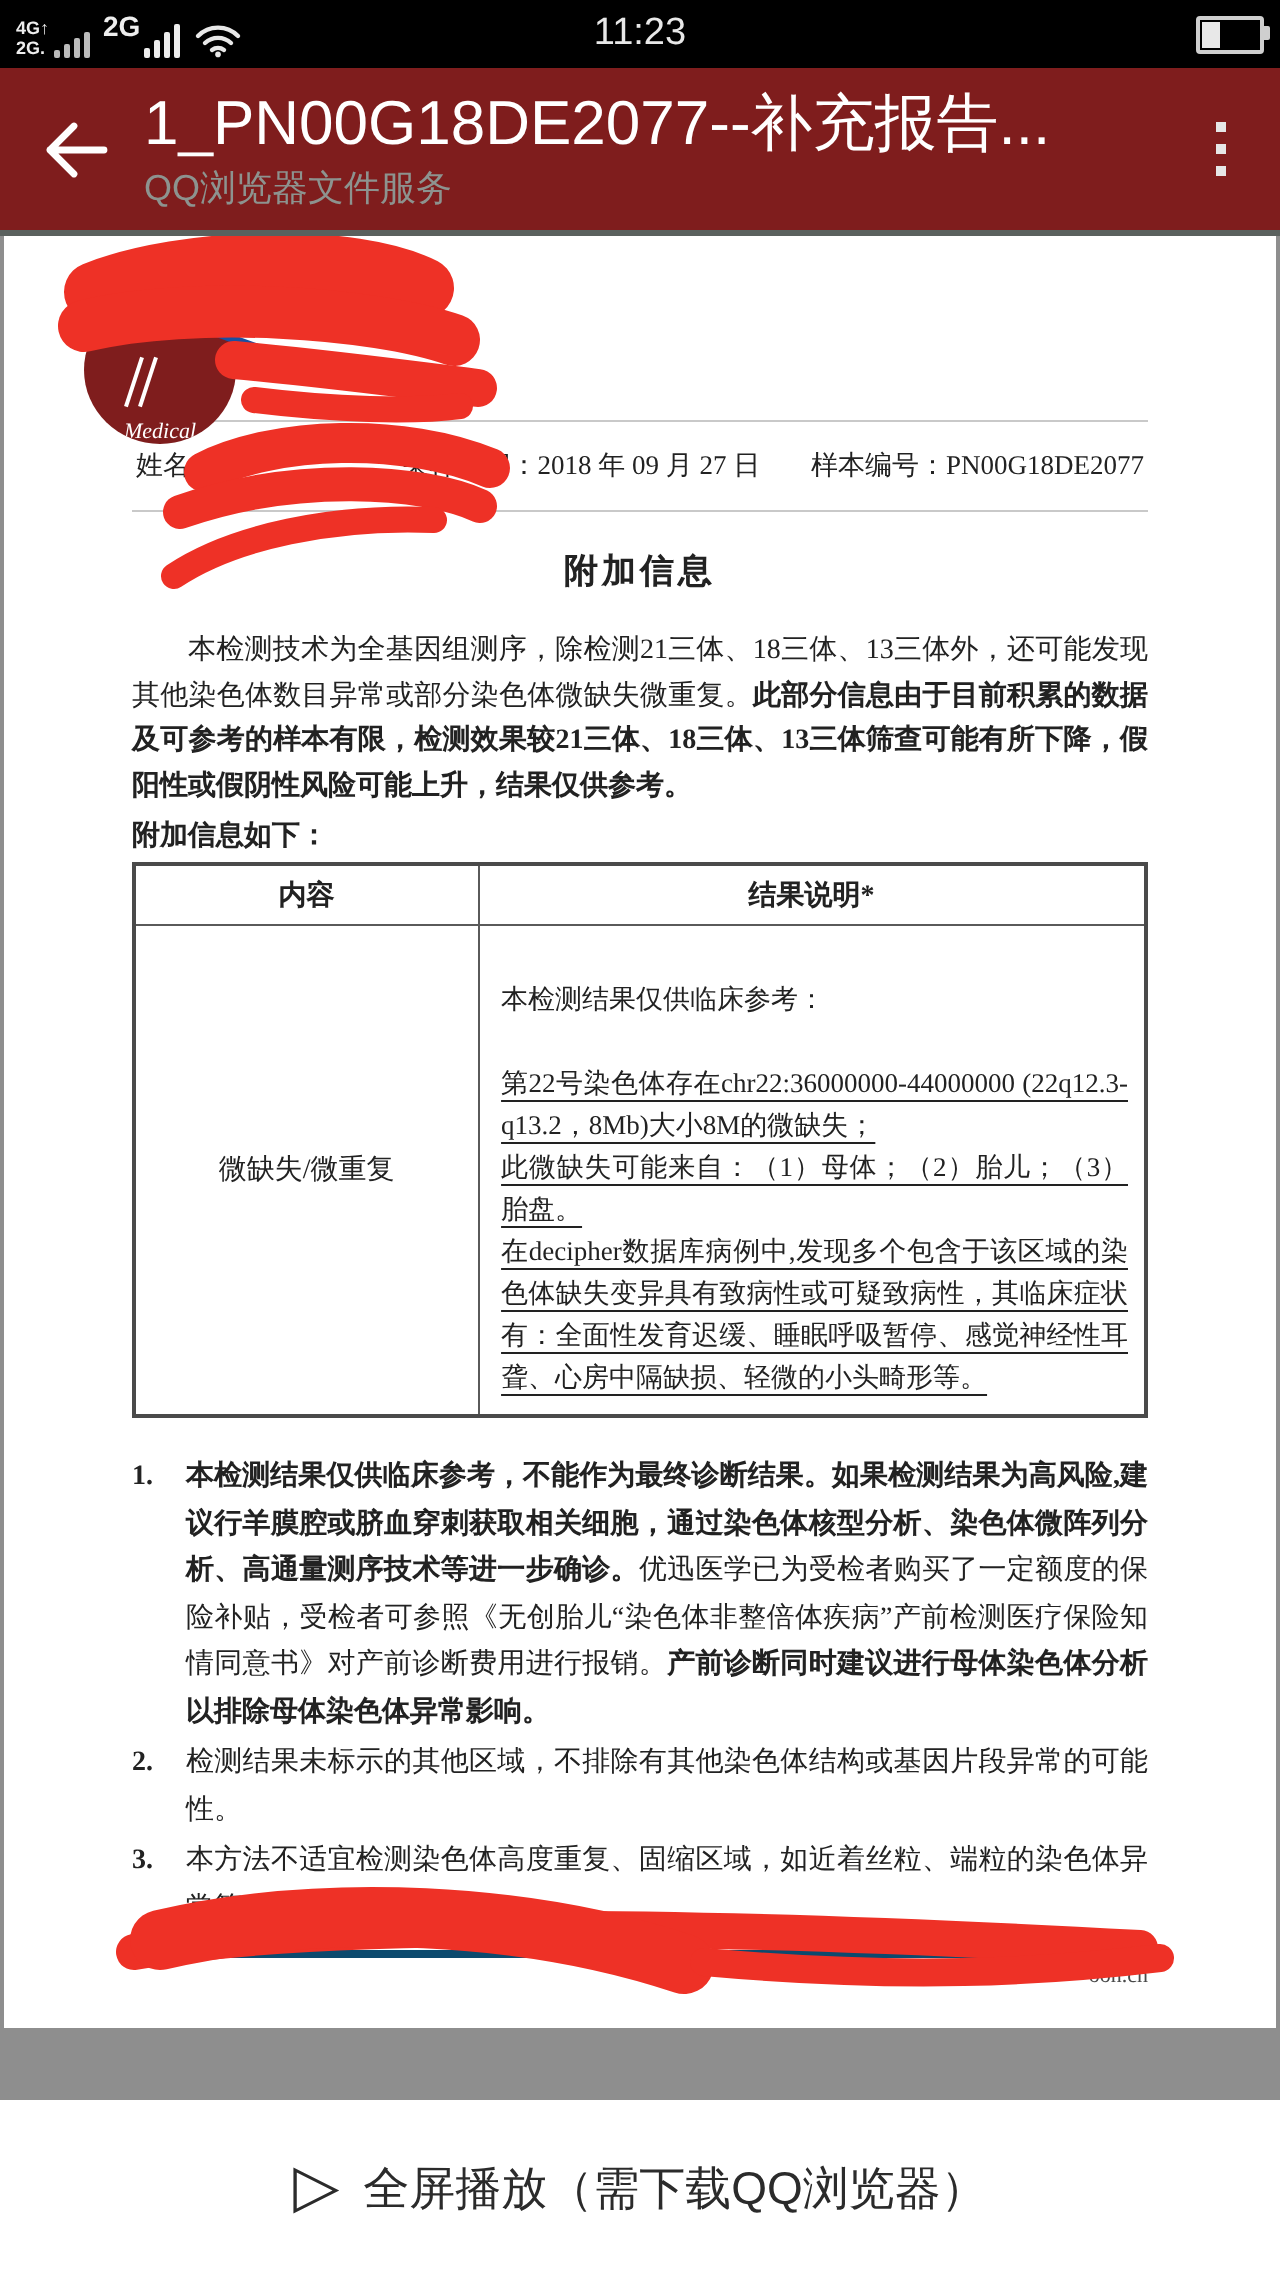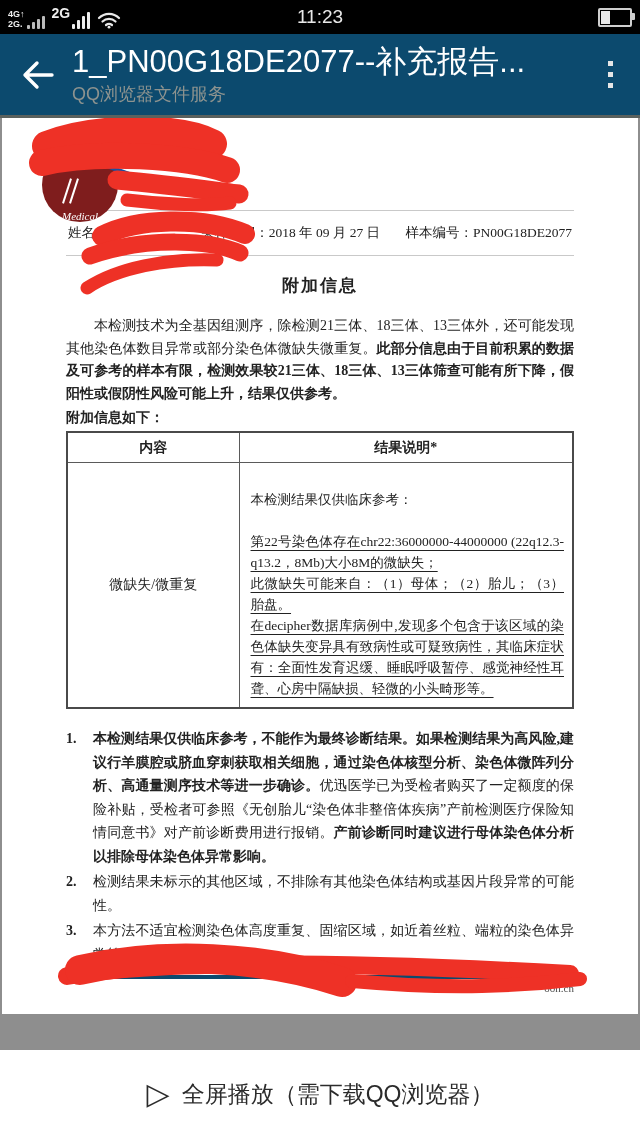--- a/index.html
+++ b/index.html
@@ -15,21 +15,21 @@
   .bars i{display:block;width:3px;background:#eee;border-radius:1px;}
   .bars.dim i{background:#bbb;}
   .sim2-label{font-size:14px;font-weight:bold;color:#eee;margin-bottom:8px;}
   .sb-time{position:absolute;left:0;right:0;text-align:center;font-size:19px;color:#e8e8e8;}
   .sb-right{margin-left:auto;display:flex;align-items:center;z-index:2;}
   .battery{width:30px;height:15px;border:2px solid #cfcfcf;border-radius:2px;position:relative;background:#000;}
   .battery .level{position:absolute;left:1px;top:1px;bottom:1px;width:9px;background:#e8e8e8;}
   .battery .nub{position:absolute;right:-5px;top:3px;width:3px;height:7px;background:#cfcfcf;border-radius:0 1px 1px 0;}
 
   
-  .app-header{height:84px;background:#0c4a6e;display:flex;align-items:center;padding:0 10px;flex:0 0 auto;border-bottom:3px solid #5a615e;box-sizing:border-box;}
+  .app-header{height:84px;background:#7f1d1d;display:flex;align-items:center;padding:0 10px;flex:0 0 auto;border-bottom:3px solid #5a615e;box-sizing:border-box;}
   .back-button{width:56px;height:56px;display:flex;align-items:center;justify-content:center;flex:0 0 auto;}
   .titles{flex:1;min-width:0;padding-left:6px;}
   .file-title{color:#fff;font-size:31px;line-height:36px;white-space:nowrap;overflow:hidden;}
   .file-subtitle{color:#8d938f;font-size:18px;line-height:24px;margin-top:2px;}
   .menu-button{width:40px;height:56px;display:flex;flex-direction:column;align-items:center;justify-content:center;gap:6px;flex:0 0 auto;}
   .menu-button i{width:5px;height:5px;background:#e6e6e6;display:block;}
 
   
   .doc-area{flex:1;background:#8e8e8e;position:relative;overflow:hidden;}
   .page{position:relative;width:636px;height:896px;margin:0 2px;background:#fff;box-sizing:border-box;

